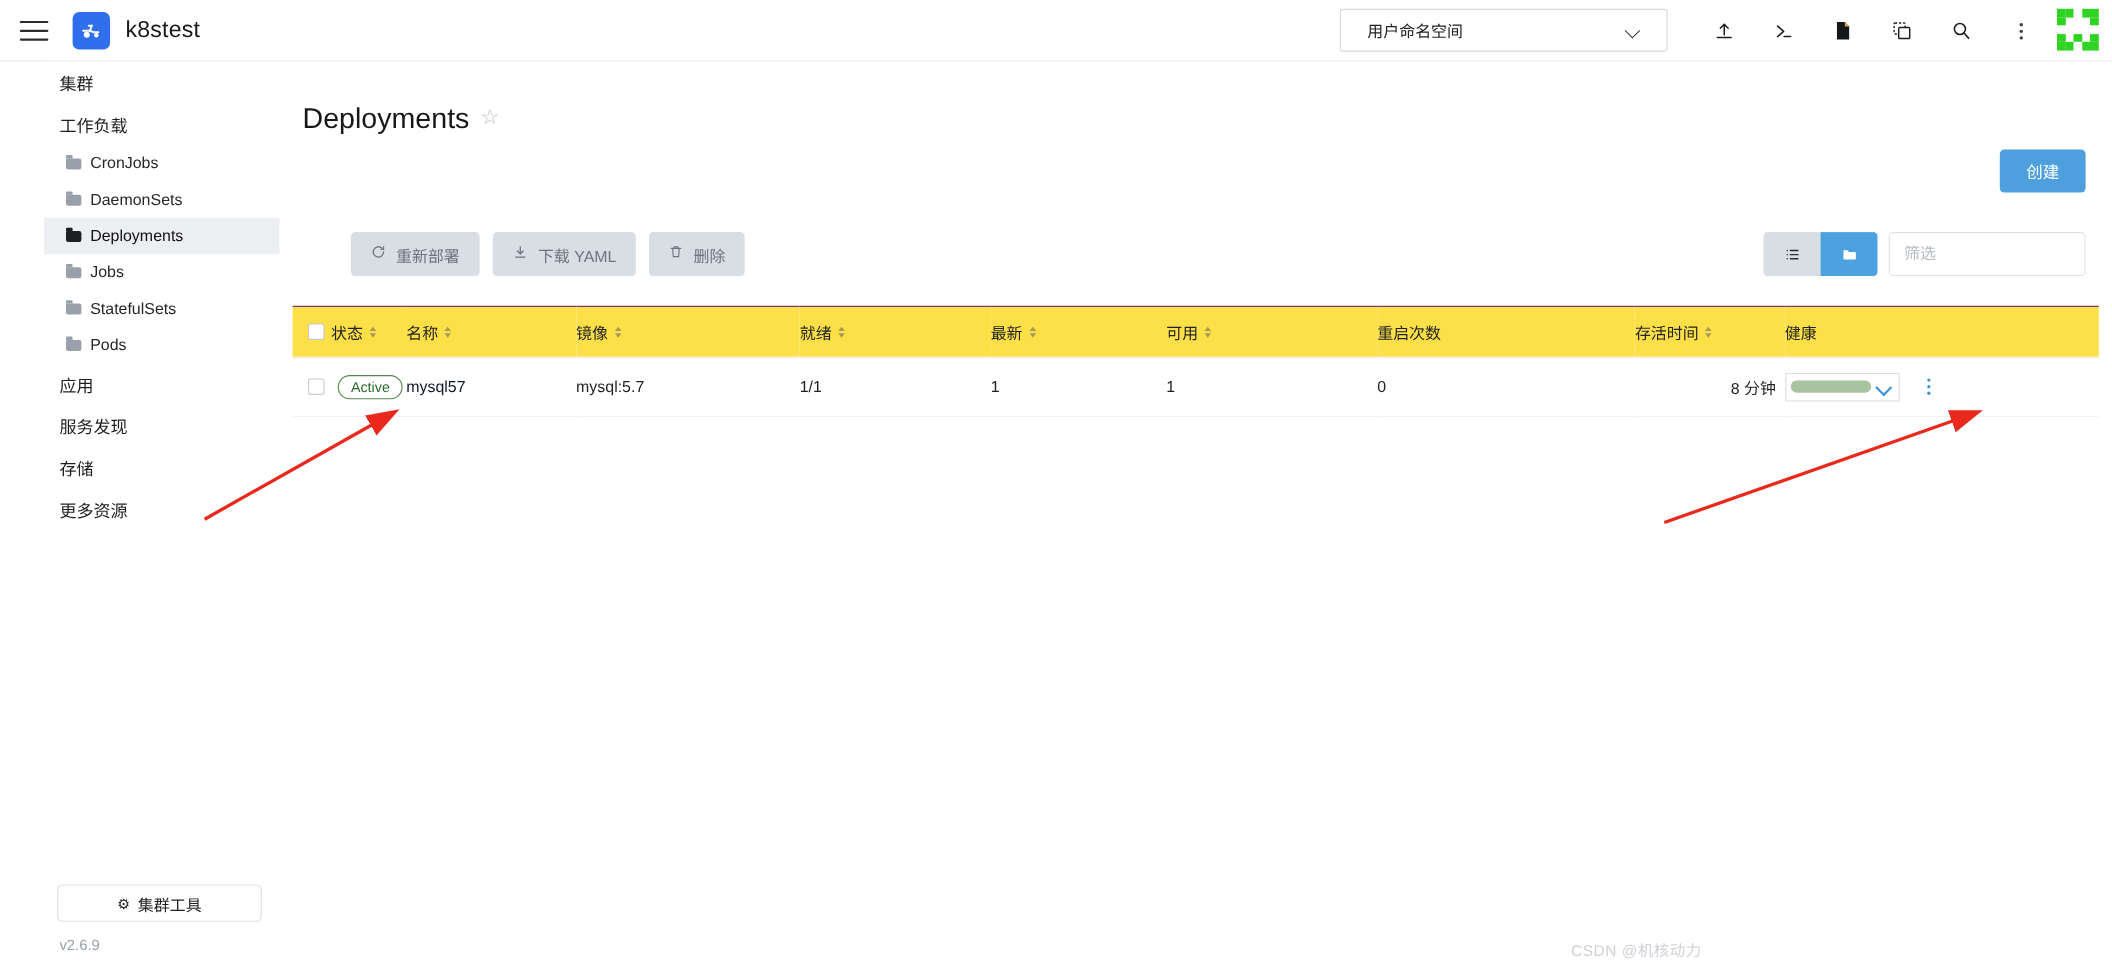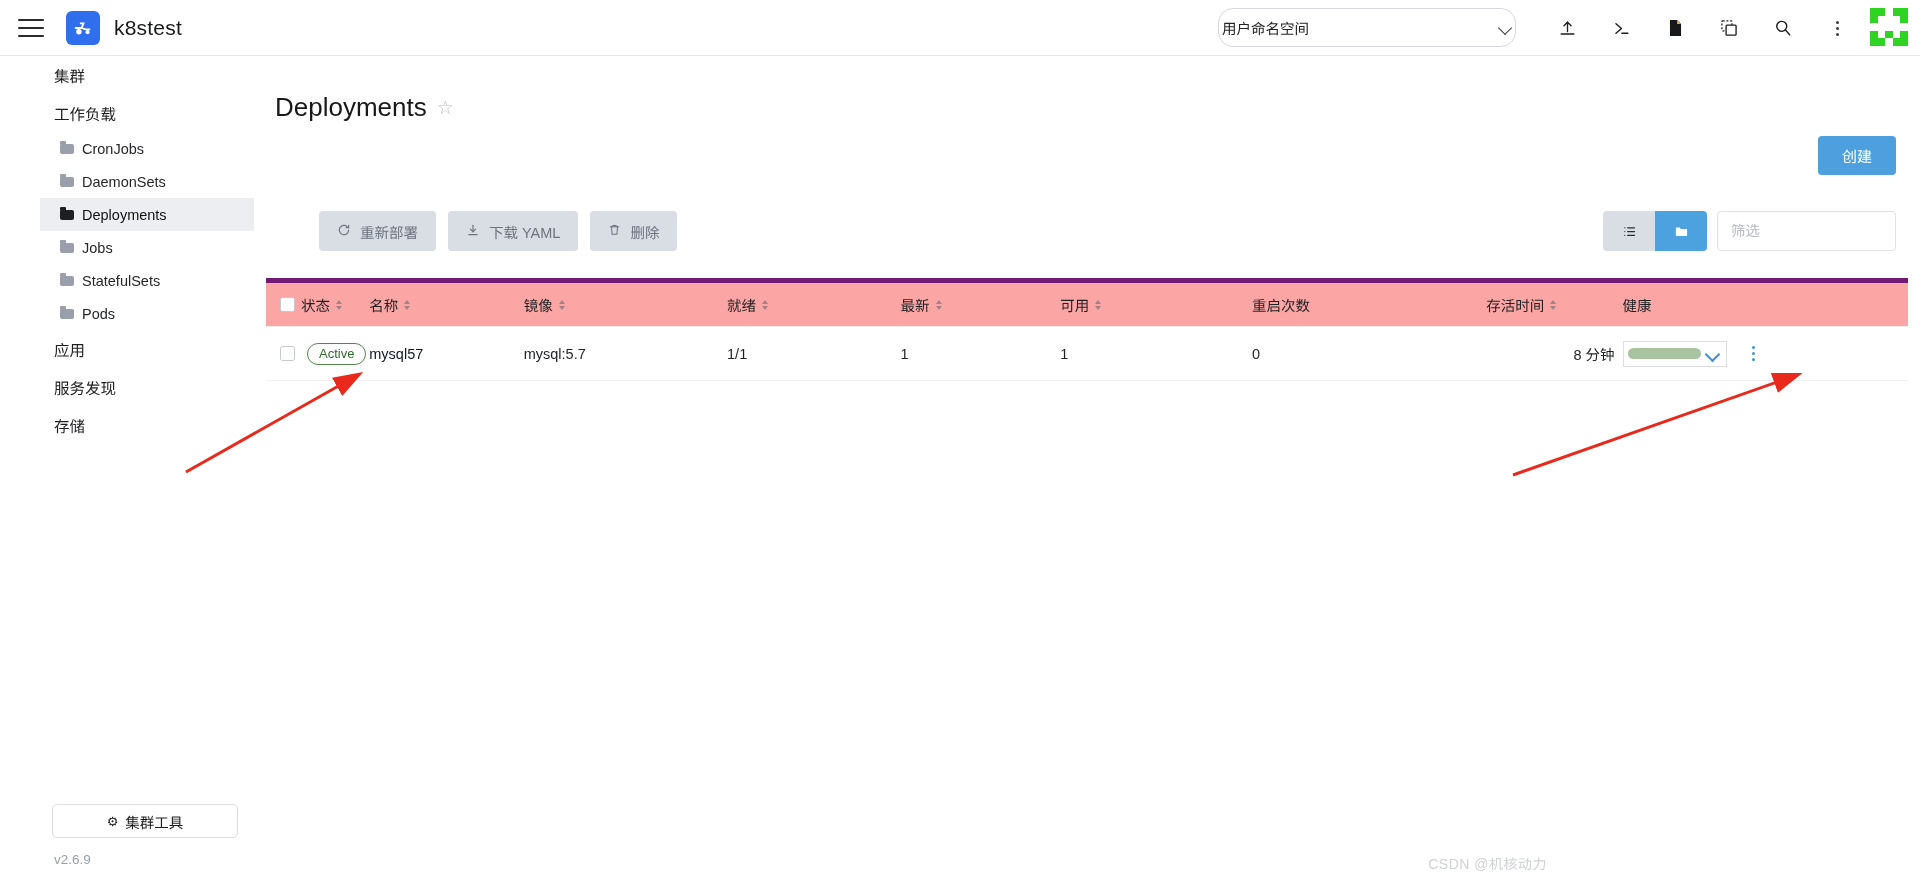--- a/index.html
+++ b/index.html
@@ -37,24 +37,24 @@
   }
   .brand-name {
     margin-left: 14px;
     font-size: 21px; font-weight: 400; letter-spacing: .2px;
     color: #18191b;
   }
 
   .ns-select {
     position: absolute; left: 1218px; top: 8px;
     width: 298px; height: 39px;
-    border: 1px solid #d6d8dd; border-radius: 15px;
+    border: 1px solid #d6d8dd; border-radius: 3px;
     background: #fff;
     display: flex; align-items: center;
-    padding: 0 3px; cursor: pointer;
+    padding: 0 24px; cursor: pointer;
   }
   .ns-select .ns-text { font-size: 14.5px; color: #222; flex: 1; }
   .chev-d {
     width: 13px; height: 13px; position: relative;
   }
   .chev-d::before {
     content: ""; position: absolute; left: 1px; top: 2px;
     width: 9px; height: 9px;
     border-right: 1.8px solid #3b3c40; border-bottom: 1.8px solid #3b3c40;
     transform: rotate(45deg);
@@ -188,22 +188,22 @@
   }
   .filter-box::placeholder { color: #b6bac2; }
 
   
   .table-wrap {
     position: absolute; top: 222px; left: 12px;
     width: 1642px;
   }
   table.grid { width: 100%; border-collapse: collapse; table-layout: fixed; }
   table.grid thead th {
-    background: #fca5a5;
-    border-top: 5px solid #701a75;
+    background: #fde047;
+    border-top: 1px solid #701a75;
     border-bottom: 1px solid #eceef0;
     height: 46px;
     font-weight: 400; font-size: 14.5px; color: #1f2124;
     text-align: left; padding: 0; vertical-align: middle;
   }
   .th-in { display: flex; align-items: center; gap: 6px; }
   .sorter { display: inline-flex; flex-direction: column; gap: 2px; opacity: .55; }
   .sorter i {
     display: block; width: 0; height: 0;
     border-left: 3.5px solid transparent; border-right: 3.5px solid transparent;
@@ -409,20 +409,24 @@
     <div class="nav-group">
       <span class="lbl">应用</span>
       <span class="chev-sm"></span>
     </div>
     <div class="nav-group">
       <span class="lbl">服务发现</span>
       <span class="chev-sm"></span>
     </div>
     <div class="nav-group">
       <span class="lbl">存储</span>
+      <span class="chev-sm"></span>
+    </div>
+    <div class="nav-group">
+      <span class="lbl">更多资源</span>
       <span class="chev-sm"></span>
     </div>
 
     <div class="cluster-tools">
       <span style="font-size:13px;line-height:1;">⚙</span>
       <span>集群工具</span>
     </div>
     <div class="version">v2.6.9</div>
   </div>
 

